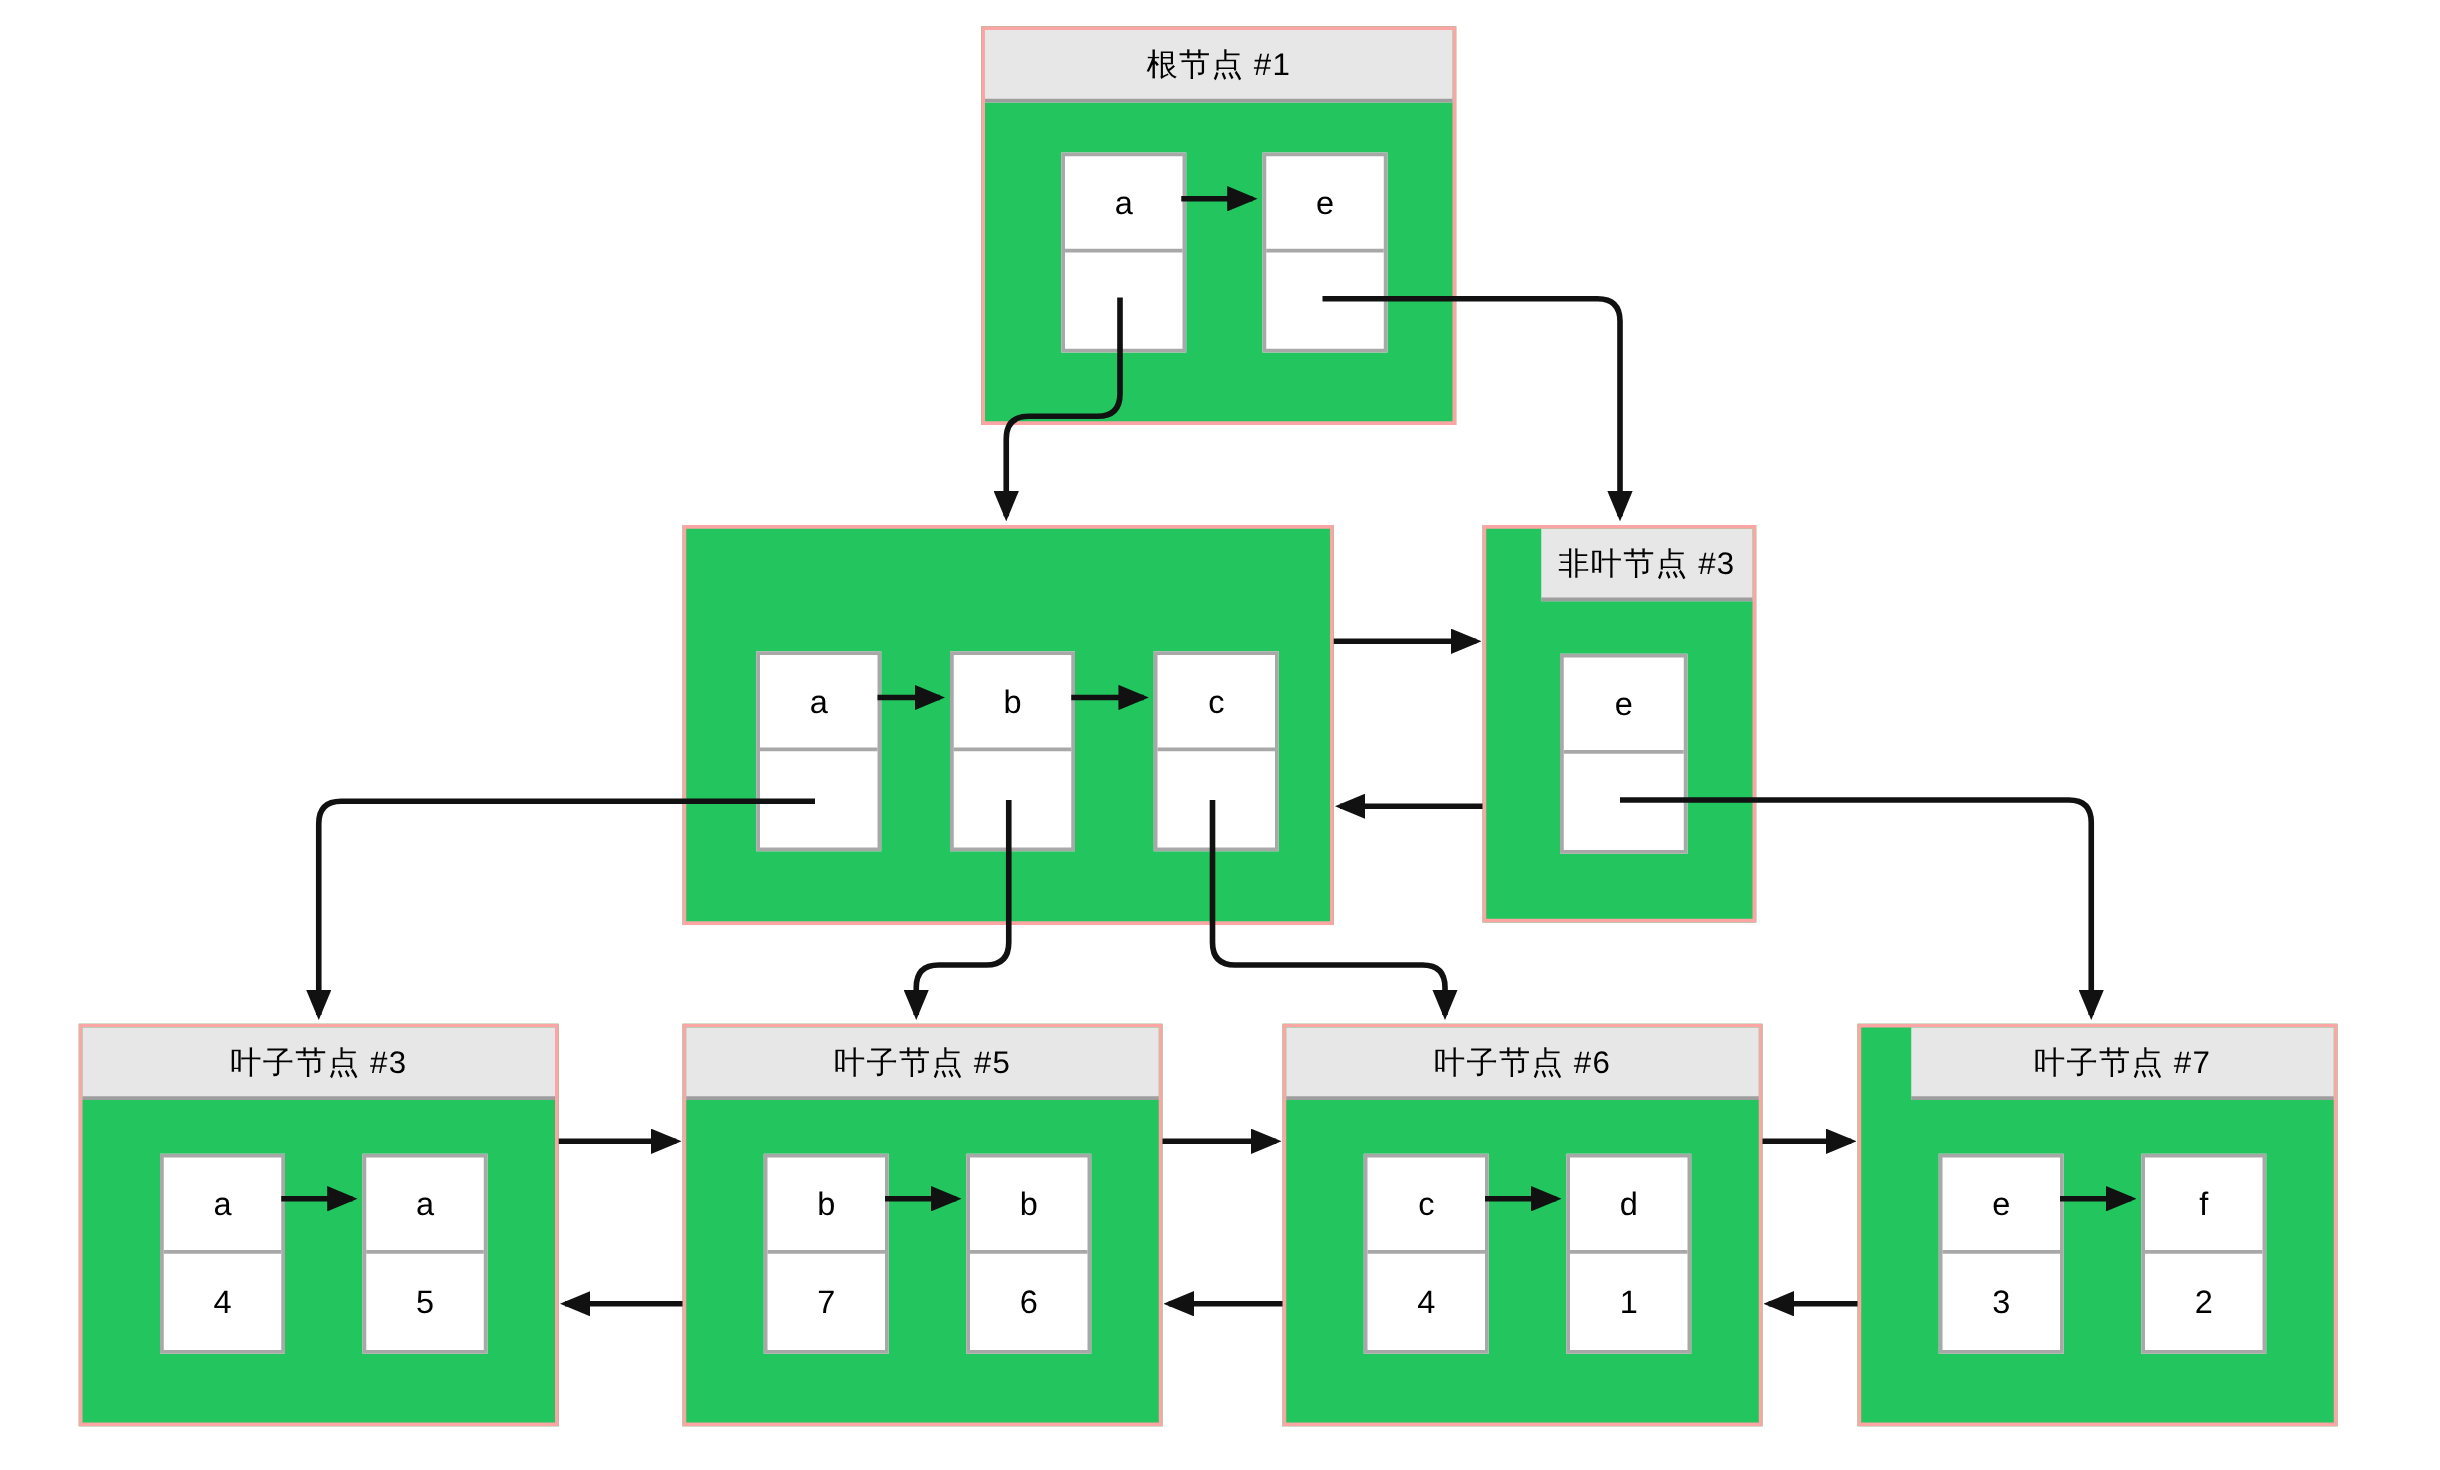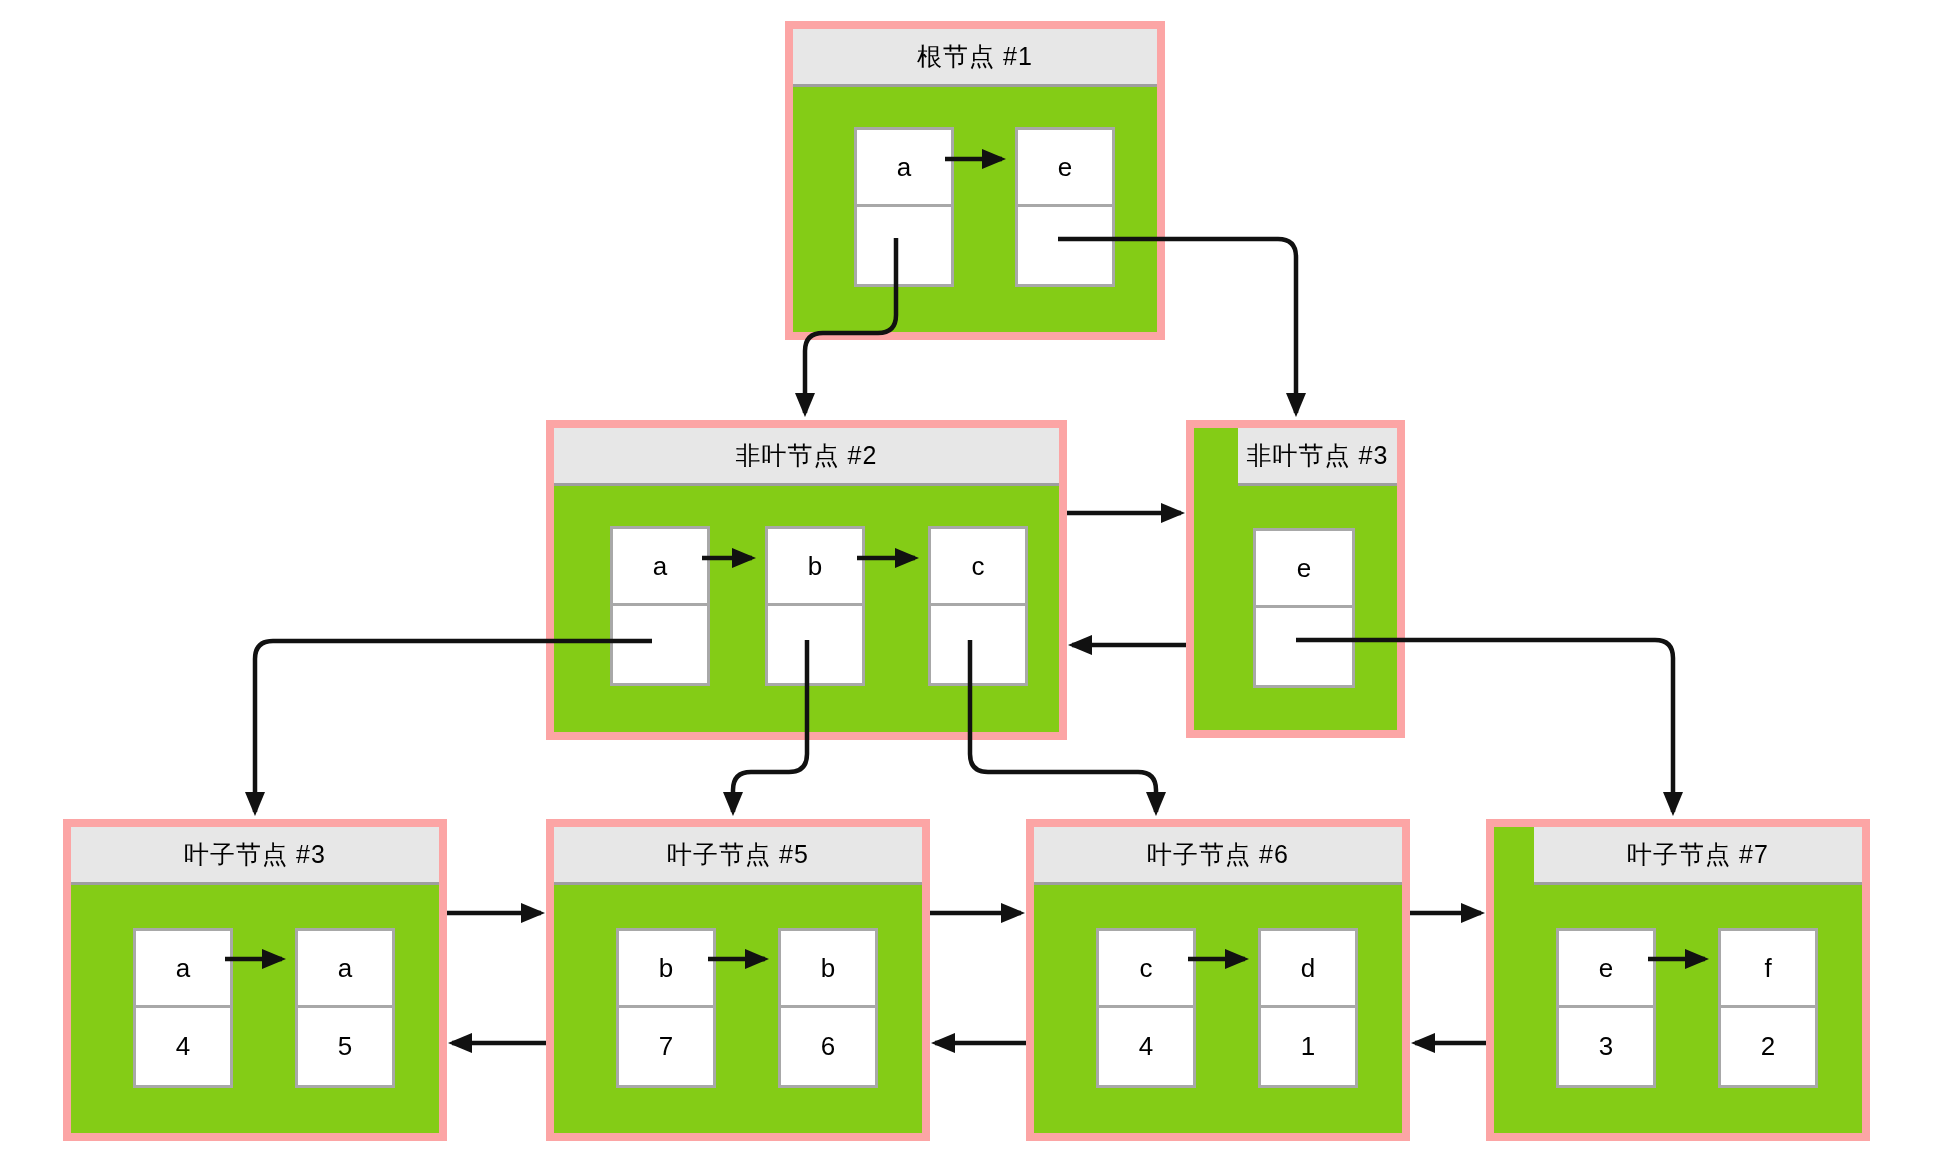--- a/index.html
+++ b/index.html
@@ -1,21 +1,21 @@
 <!DOCTYPE html>
 <html><head>
 <meta charset="utf-8">
 <style>
   html,body{margin:0;padding:0;background:#ffffff;}
   #canvas{
     position:relative;width:1952px;height:1176px;background:#ffffff;overflow:hidden;
     font-family:"Liberation Sans","DejaVu Sans",sans-serif;color:#000;
   }
   .node{
-    position:absolute;background:#84cc16;border:8px solid #fca5a5;box-sizing:border-box;
+    position:absolute;background:#22c55e;border:3px solid #fca5a5;box-sizing:border-box;
   }
   .node-header{
     height:58px;background:#e7e7e7;border-bottom:3px solid #9e9e9e;box-sizing:border-box;
     display:flex;align-items:center;justify-content:center;
     font-size:25px;color:#000;letter-spacing:1px;white-space:nowrap;
   }
   .cell{
     position:absolute;width:100px;height:160px;border:3px solid #a8a8a8;background:#fff;box-sizing:border-box;
   }
   .cell-key,.cell-val{
@@ -36,21 +36,20 @@
       <div class="cell-key">a</div>
       <div class="cell-val"></div>
     </div>
     <div class="cell" style="left:222px;top:98px;">
       <div class="cell-key">e</div>
       <div class="cell-val"></div>
     </div>
   </div>
 
   <div class="node" style="left:546px;top:420px;width:521px;height:320px;">
-    <div class="node-header">非叶节点 #2</div>
     <div class="cell" style="left:56px;top:98px;">
       <div class="cell-key">a</div>
       <div class="cell-val"></div>
     </div>
     <div class="cell" style="left:211px;top:98px;">
       <div class="cell-key">b</div>
       <div class="cell-val"></div>
     </div>
     <div class="cell" style="left:374px;top:98px;">
       <div class="cell-key">c</div>

